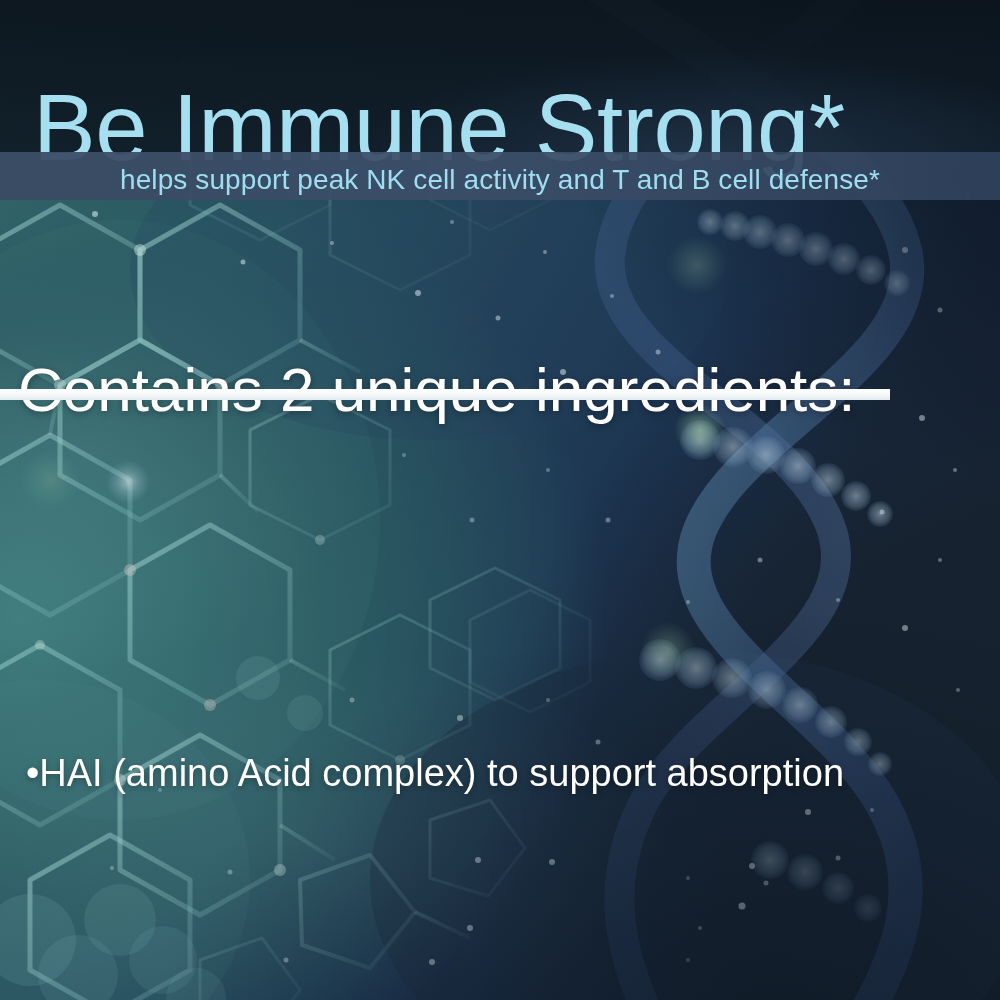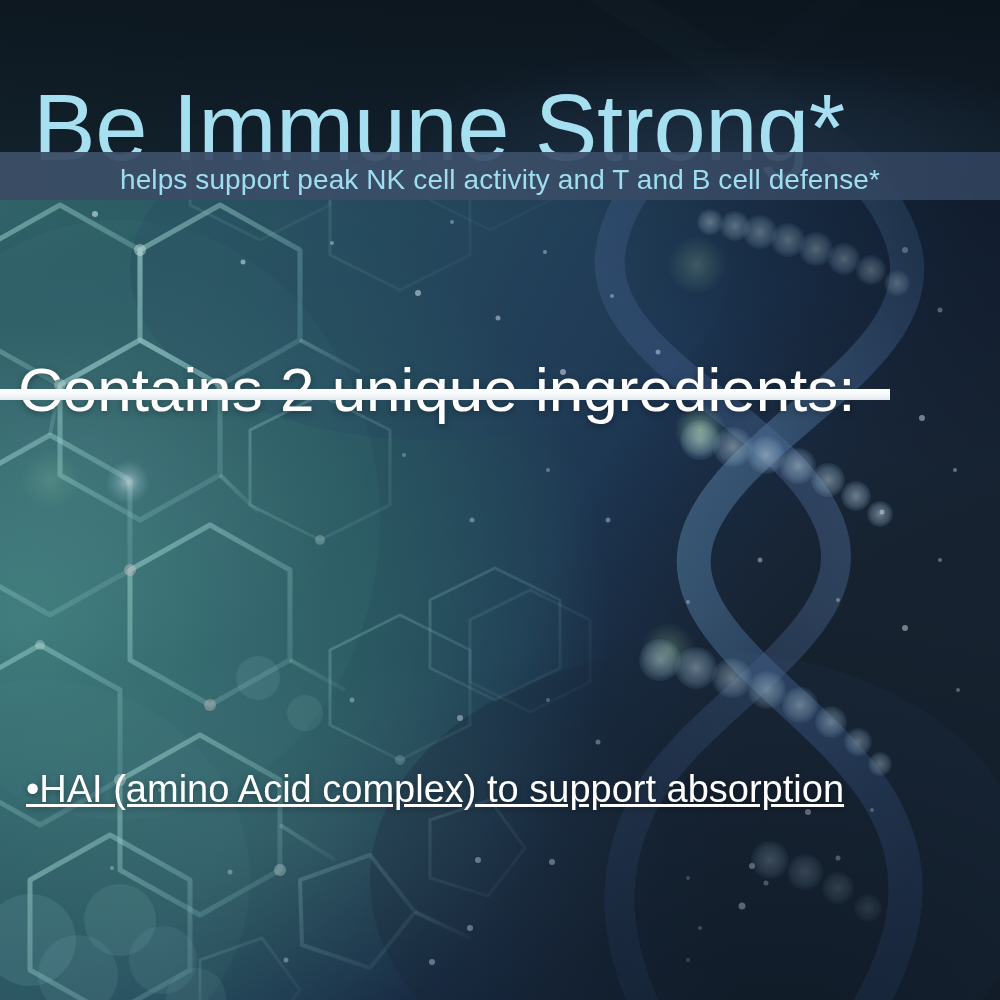--- a/index.html
+++ b/index.html
@@ -140,21 +140,21 @@
     position: absolute;
     left: 26px;
     color: #ffffff;
     font-size: 38px;
     line-height: 49px;
     font-weight: 400;
     text-shadow: 0 2px 6px rgba(0,0,0,0.33);
     white-space: pre;
   }
   .bullet-1 { top: 524px; }
-  .bullet-2 { top: 765px; text-decoration: underline; }
+  .bullet-2 { top: 749px; }
 </style>
 </head>
 <body>
 
 <div id="poster">
 
   <div class="bg-layer bg-base"></div>
 
   <svg class="bg-svg" viewBox="0 0 1000 1000">
     <defs>

